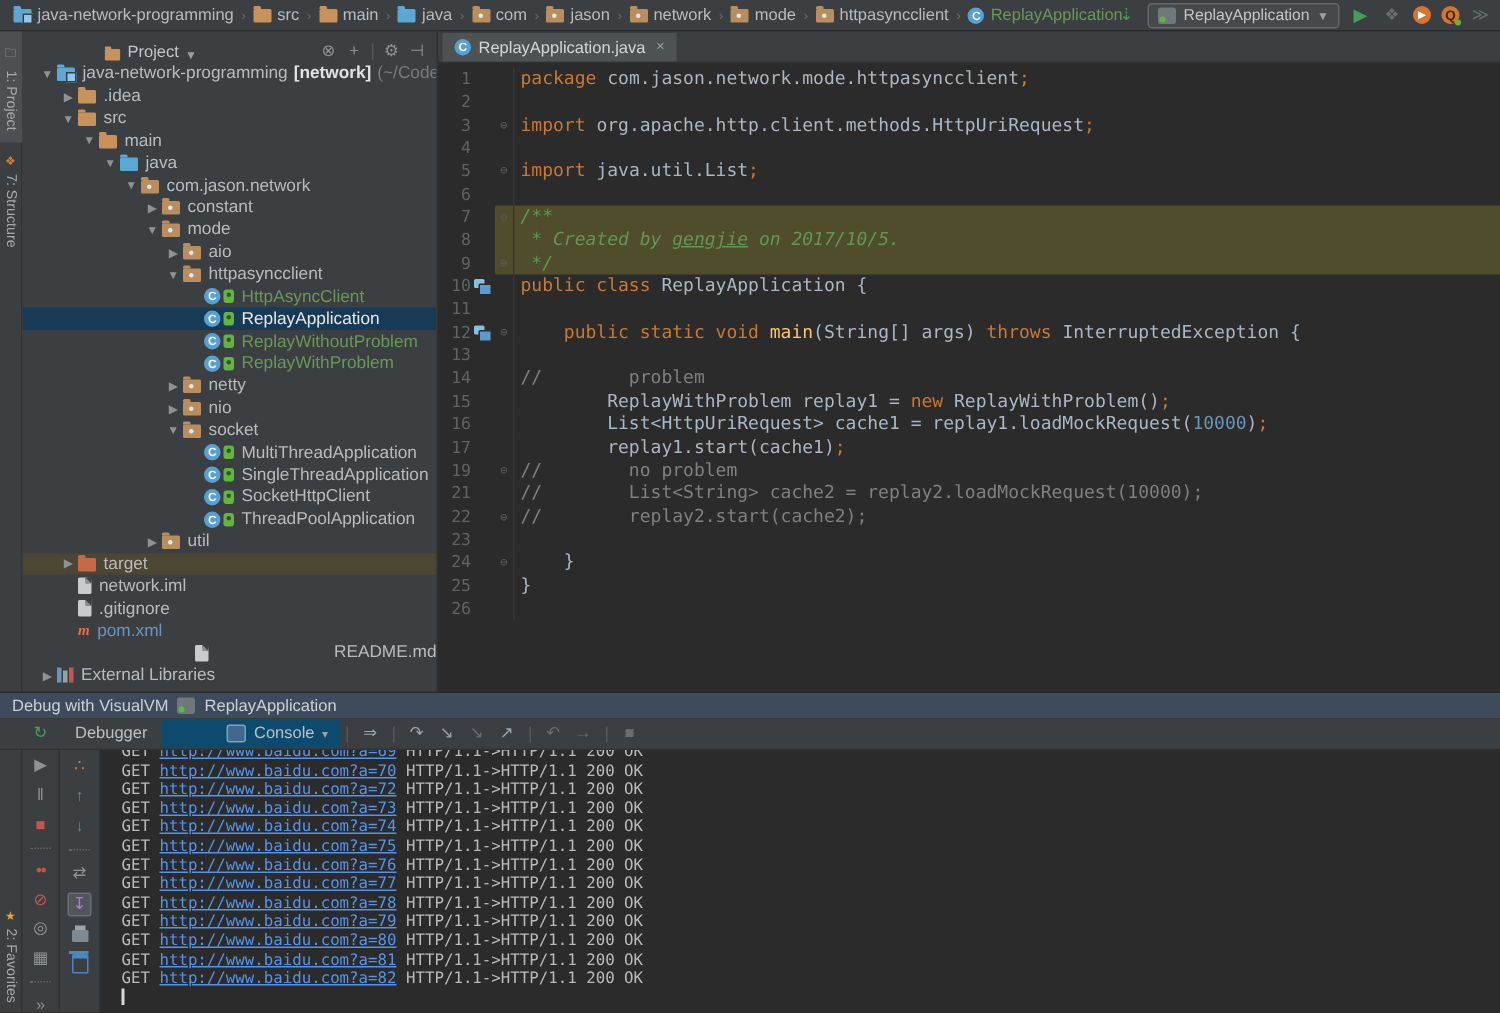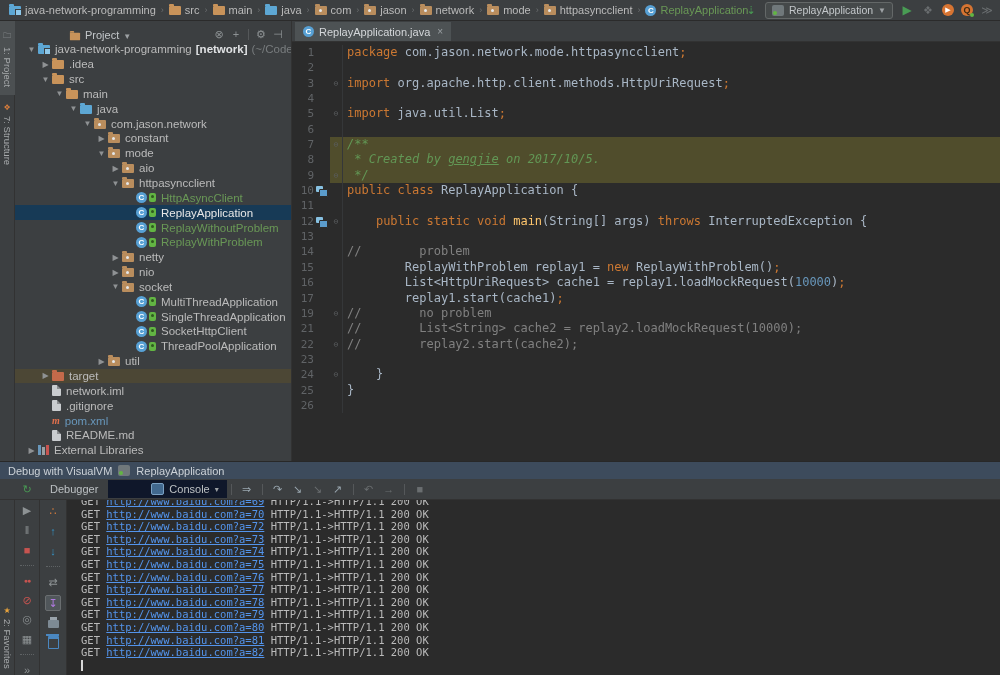--- a/index.html
+++ b/index.html
@@ -81,21 +81,21 @@
   .num{color:#6897bb;} .meth{color:#ffc66d;}
   .run-mark{position:absolute;left:2px;top:3px;width:11px;height:9px;}
   .run-mark::before{content:"";position:absolute;left:0;top:0;width:7px;height:6px;background:#87c1e2;border-radius:1px;}
   .run-mark::after{content:"";position:absolute;left:3px;top:3px;width:7px;height:6px;background:#5b9ccc;border:1px solid #2b2b2b;border-radius:1px;}
   
   .debug{height:215px;display:flex;flex-direction:column;background:#2b2b2b;border-top:1px solid #282828;}
   .d-header{height:17px;flex:none;background:#3d4b5c;display:flex;align-items:center;padding:0 8px;gap:6px;color:#ccd2d8;}
   .d-toolbar{height:20px;flex:none;background:#3c3f41;border-bottom:1px solid #323232;display:flex;align-items:center;padding-left:14px;gap:2px;}
   .rerun-slot{width:26px;display:flex;justify-content:center;}
   .d-tab{height:18px;display:flex;align-items:center;gap:5px;padding:0 8px;color:#bcc0c3;}
-  .d-tab.sel{background:#0f172a;padding-left:43px;}
+  .d-tab.sel{background:#0c4a6e;padding-left:43px;}
   .d-tab .carr{font-size:8px;color:#9da1a4;}
   .d-body{flex:1;display:flex;min-height:0;}
   .stripe-b{width:14px;background:#3c3f41;border-right:1px solid #323232;display:flex;flex-direction:column;align-items:center;justify-content:flex-end;}
   .dcol{background:#3c3f41;border-right:1px solid #323232;display:flex;flex-direction:column;align-items:center;padding-top:4px;gap:6px;}
   .dcol1{width:24px;} .dcol2{width:26px;}
   .selbox{background:#50565a;border:1px solid #6a6e70;border-radius:2px;}
   .trash{width:9px;height:9px;border:1px solid #4a87c0;border-top:3px solid #4a87c0;border-radius:1px;position:relative;margin-top:2px;}
   .trash::before{content:"";position:absolute;left:-3px;top:-5px;width:13px;height:2px;background:#4a87c0;}
   .printer{width:11px;height:8px;background:#7d8a94;border-radius:1px;position:relative;margin-top:3px;}
   .printer::before{content:"";position:absolute;left:2px;top:-3px;width:7px;height:3px;background:#9aa4ac;}
@@ -335,21 +335,21 @@
           <div class="trow" style="padding-left: 24px;">
             <span class="chev"></span>
             <span class="ic ic-file"></span>
             <span class="tlabel">.gitignore</span>
           </div>
           <div class="trow" style="padding-left: 24px;">
             <span class="chev"></span>
             <span class="ic ic-maven">m</span>
             <span class="tlabel t-blue">pom.xml</span>
           </div>
-          <div class="trow" style="padding-left: 24px;">
+          <div class="trow" style="padding-left: 24px; justify-content: space-between;">
             <span class="chev"></span>
             <span class="ic ic-file"></span>
             <span class="tlabel">README.md</span>
           </div>
           <div class="trow" style="padding-left: 10px;">
             <span class="chev">▶</span>
             <span class="ic ic-lib">
               <i></i>
               <i></i>
               <i></i>

